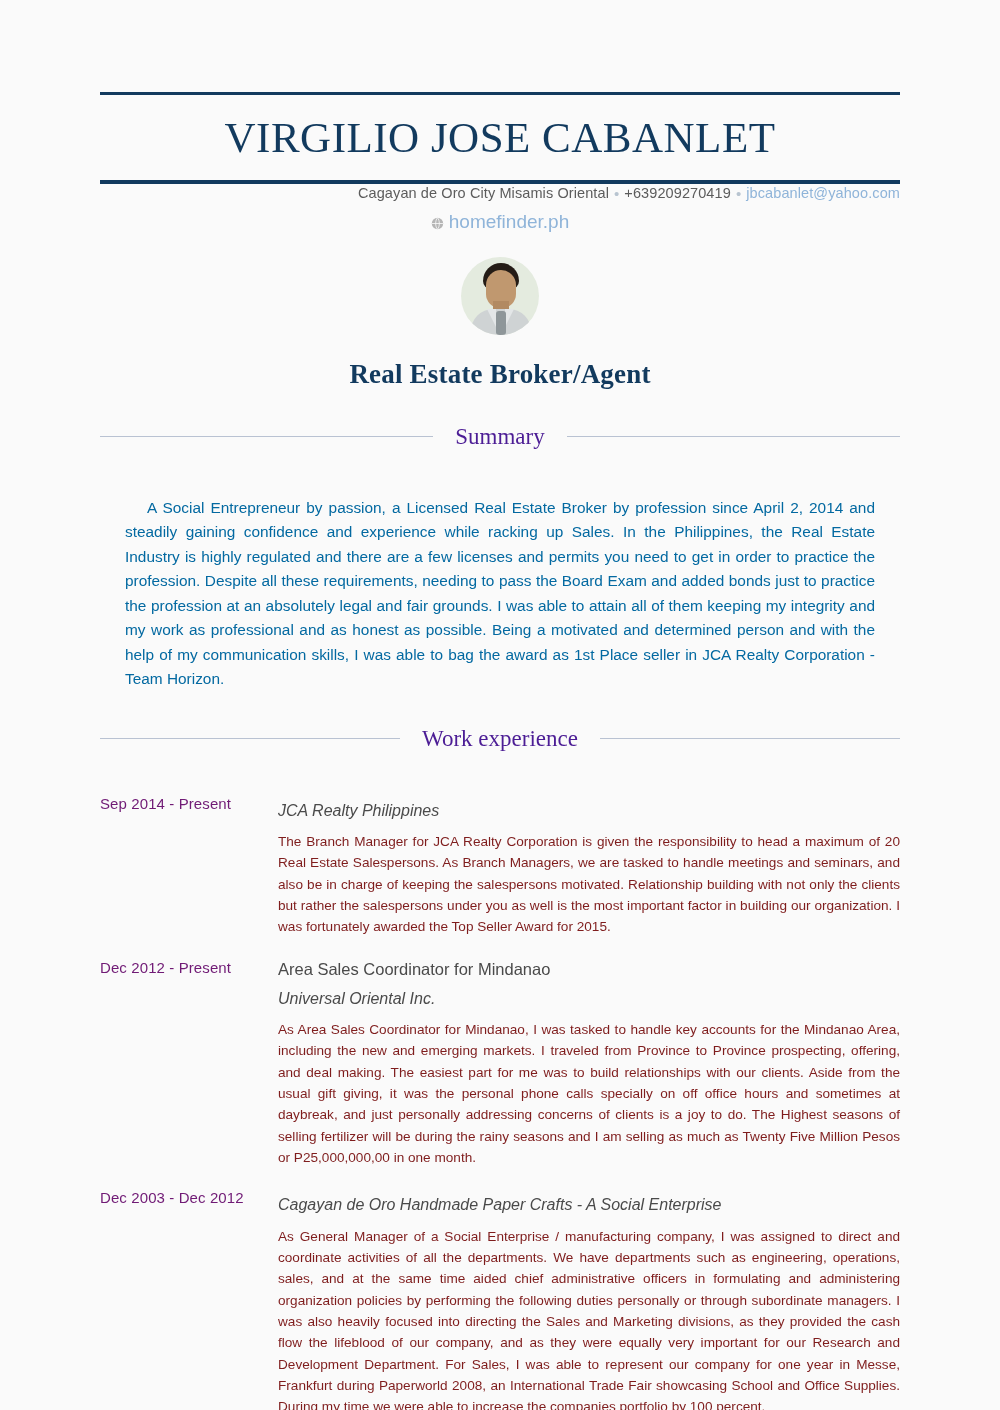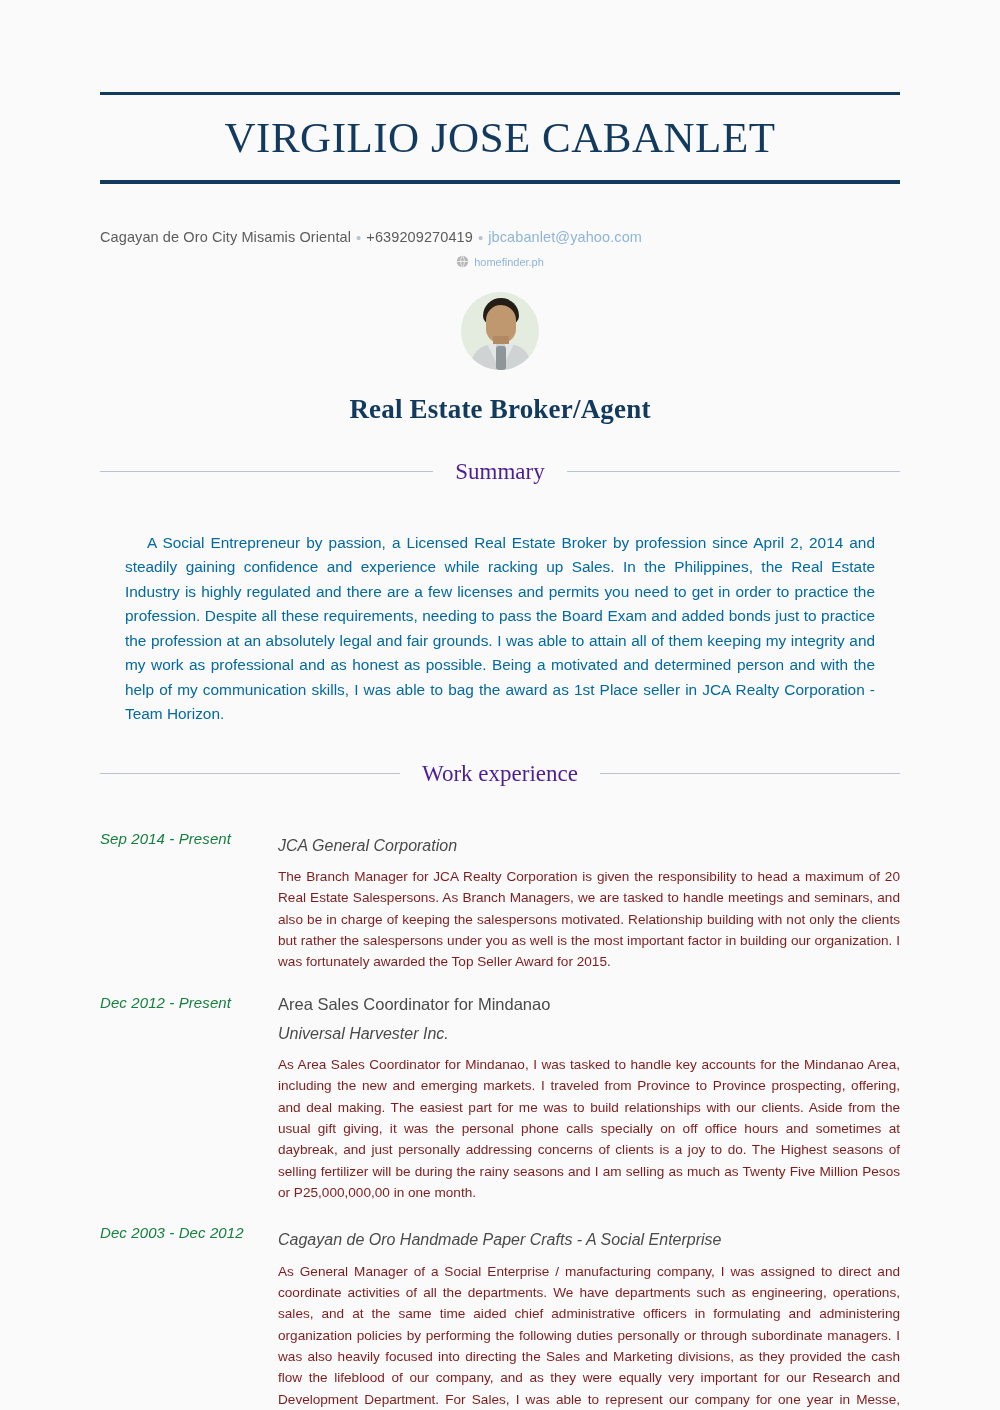--- a/index.html
+++ b/index.html
@@ -41,41 +41,40 @@
     font-size: 43px;
     letter-spacing: 0.5px;
     color: #123a5e;
     text-align: center;
     padding: 18px 0 16px 0;
     line-height: 1.18;
     font-weight: normal;
     margin: 0;
   }
   .contact-line {
-    text-align: left;
+    text-align: right;
     font-size: 14.5px;
     color: #5c5c5c;
     padding-top: 0;
     letter-spacing: 0.1px;
-    margin-top: 44px;
   }
   .contact-line .sep {
     color: #b8c4d0;
     font-size: 15px;
     padding: 0 5px;
     position: relative;
     top: 1px;
   }
   .contact-link {
     color: #8fb4d9;
     text-decoration: none;
   }
   .web-line {
     text-align: center;
-    font-size: 11px;
+    font-size: 19px;
     padding-top: 10px;
   }
   .globe-icon {
     display: inline-block;
     vertical-align: -2px;
     margin-right: 5px;
   }
 
   
   .photo-wrap {
@@ -191,24 +190,23 @@
   }
   .exp-item {
     display: flex;
     align-items: flex-start;
     padding-bottom: 20px;
   }
   .exp-dates {
     width: 178px;
     flex: 0 0 178px;
     font-size: 15px;
-    color: #15803d;
+    color: #701a75;
     padding-top: 1px;
     letter-spacing: 0.1px;
-    font-style: italic;
   }
   .exp-main {
     flex: 1 1 auto;
     padding-right: 0px;
   }
   .exp-role {
     font-size: 16.5px;
     color: #4a4a4a;
     line-height: 1.45;
   }
@@ -282,30 +280,30 @@
     <div class="line"></div>
     <div class="label">Work experience</div>
     <div class="line"></div>
   </div>
 
   <div class="exp-list">
 
     <div class="exp-item">
       <div class="exp-dates">Sep 2014 - Present</div>
       <div class="exp-main">
-        <div class="exp-company">JCA General Corporation</div>
+        <div class="exp-company">JCA Realty Philippines</div>
         <div class="exp-desc">The Branch Manager for JCA Realty Corporation is given the responsibility to head a maximum of 20 Real Estate Salespersons.  As Branch Managers, we are tasked to handle meetings and seminars, and also be in charge of keeping the salespersons motivated.  Relationship building with not only the clients but rather the salespersons under you as well is the most important factor in building our organization.  I was fortunately awarded the Top Seller Award for 2015.</div>
       </div>
     </div>
 
     <div class="exp-item">
       <div class="exp-dates">Dec 2012 - Present</div>
       <div class="exp-main">
         <div class="exp-role">Area Sales Coordinator for Mindanao</div>
-        <div class="exp-company">Universal Harvester Inc.</div>
+        <div class="exp-company">Universal Oriental Inc.</div>
         <div class="exp-desc">As Area Sales Coordinator for Mindanao, I was tasked to handle key accounts for the Mindanao Area, including the new and emerging markets.  I traveled from Province to Province prospecting, offering, and deal making.  The easiest part for me was to build relationships with our clients.  Aside from the usual gift giving, it was the personal phone calls specially on off office hours and sometimes at daybreak, and just personally addressing concerns of clients is a joy to do.  The Highest seasons of selling fertilizer will be during the rainy seasons and I am selling as much as Twenty Five Million Pesos or P25,000,000,00 in one month.</div>
       </div>
     </div>
 
     <div class="exp-item">
       <div class="exp-dates">Dec 2003 - Dec 2012</div>
       <div class="exp-main">
         <div class="exp-company">Cagayan de Oro Handmade Paper Crafts - A Social Enterprise</div>
         <div class="exp-desc">As General Manager of a Social Enterprise / manufacturing company, I was assigned to direct and coordinate activities of all the departments. We have departments such as engineering, operations, sales, and at the same time aided chief administrative officers in formulating and administering organization policies by performing the following duties personally or through subordinate managers.   I was also heavily focused into directing the Sales and Marketing divisions, as they provided the cash flow the lifeblood of our company, and as they were equally very important for our Research and Development Department.  For Sales, I was able to represent our company for one year in Messe, Frankfurt during Paperworld 2008, an International Trade Fair showcasing School and Office Supplies. During my time we were able to increase the companies portfolio by 100 percent.</div>
       </div>

